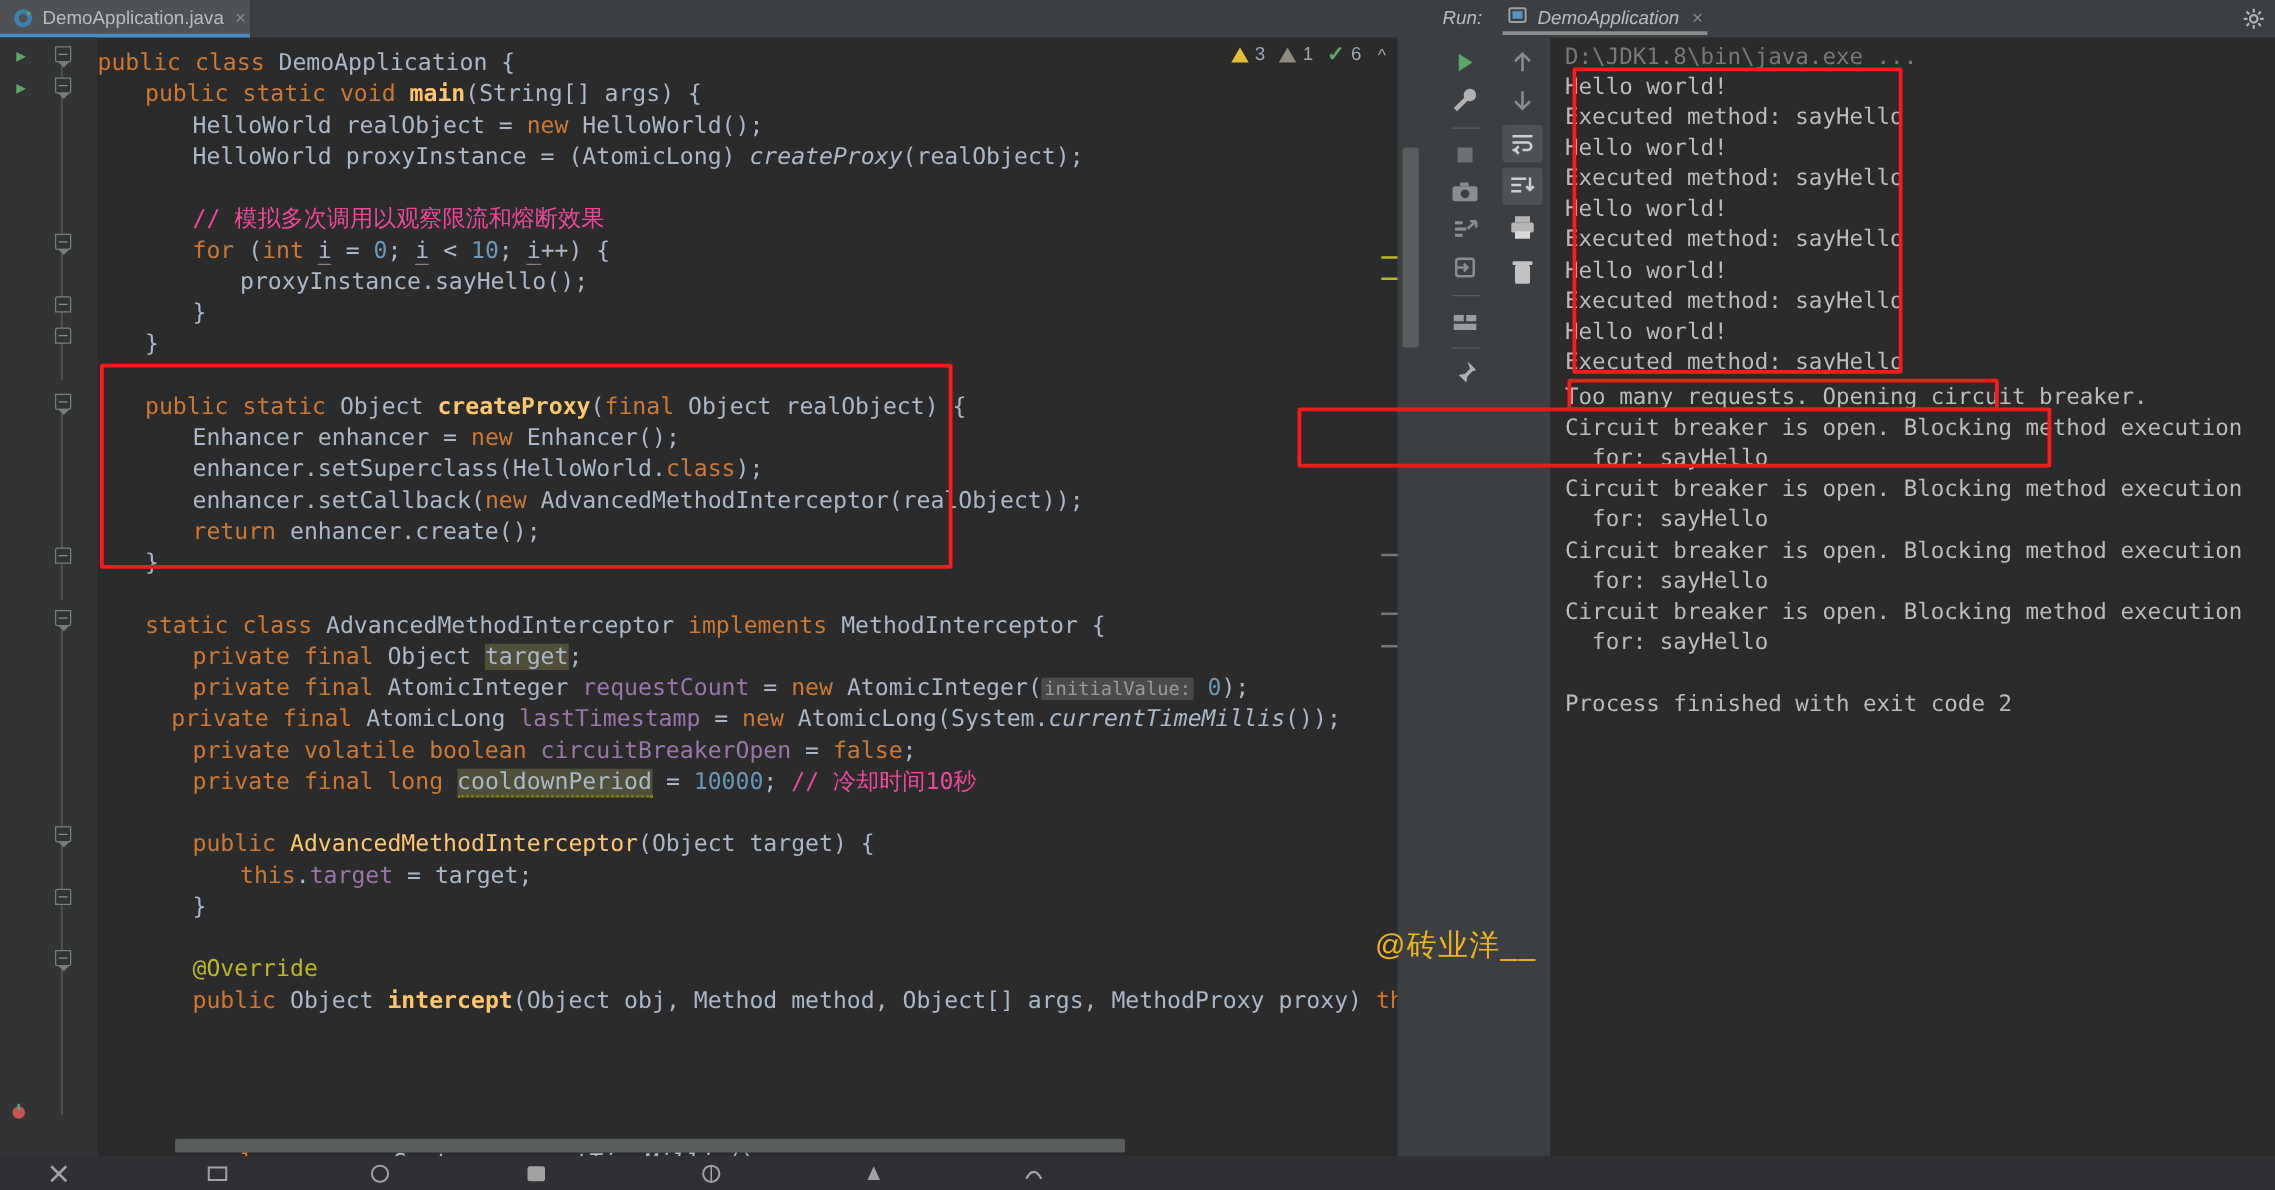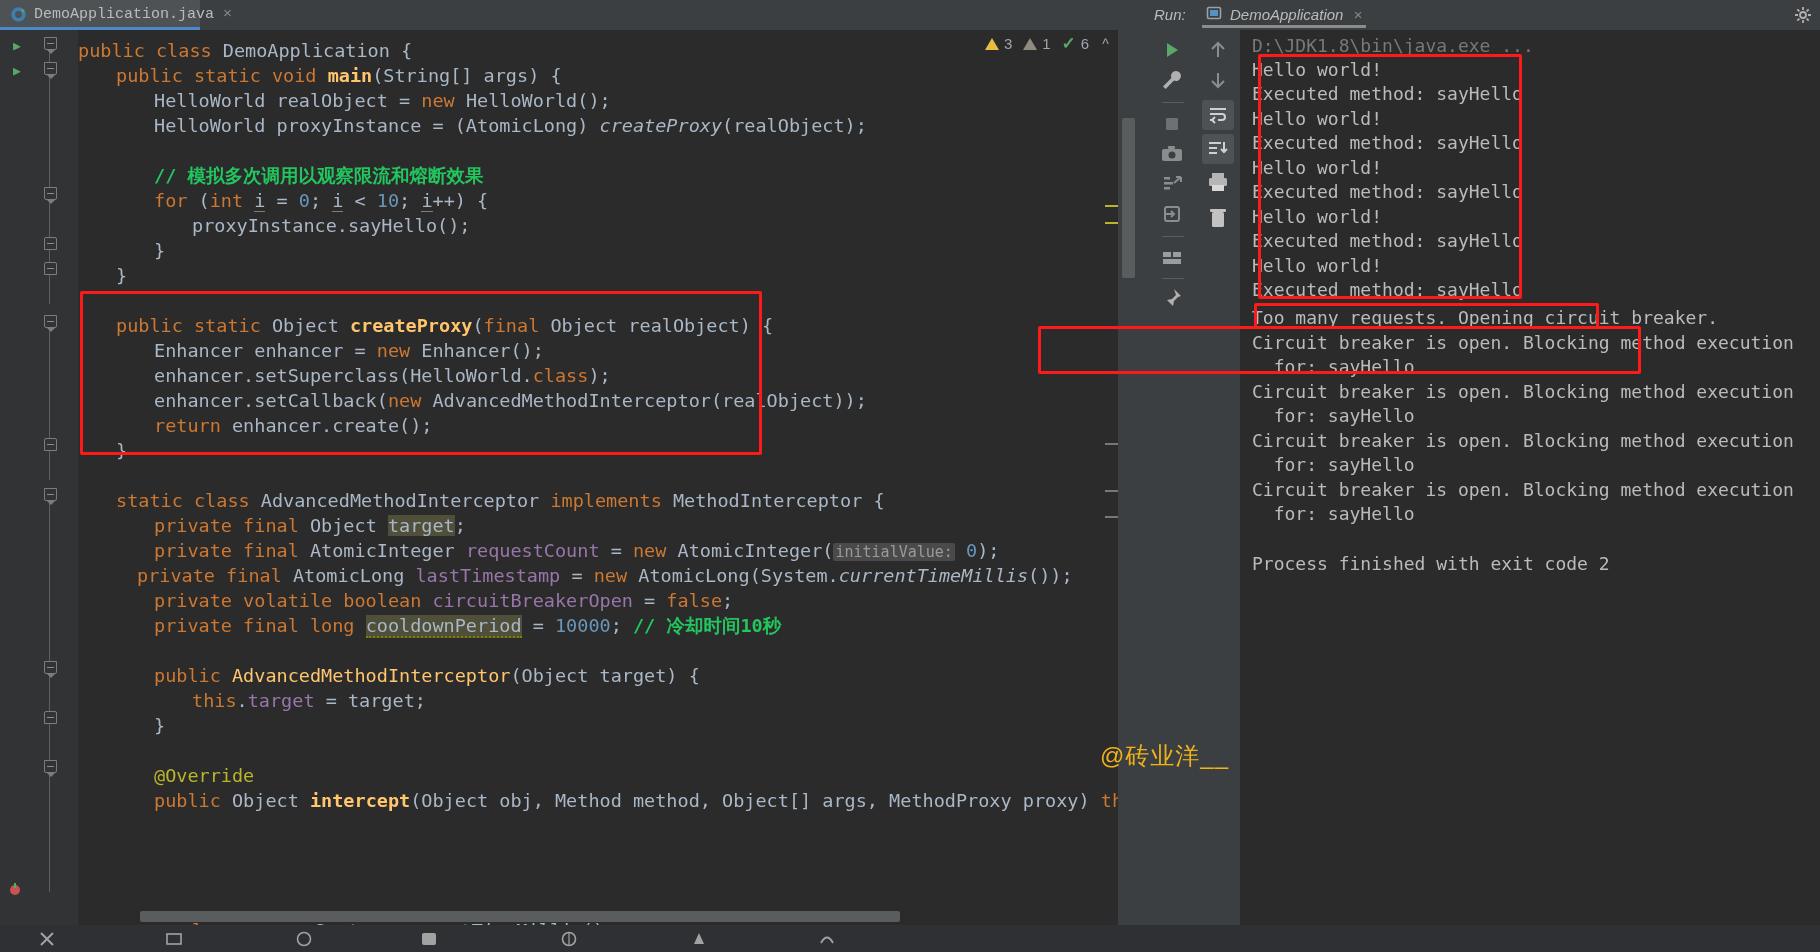--- a/index.html
+++ b/index.html
@@ -48,21 +48,21 @@
   .code-line {
     position: absolute; left: 0; white-space: pre;
     font-family: "DejaVu Sans Mono", monospace;
     font-size: 18.5px; line-height: 25px; color: #a9b7c6;
   }
   .kw { color: #cc7832; }
   .meth { color: #ffc66d; }
   .methb { color: #ffc66d; font-weight: bold; }
   .num { color: #6897bb; }
   .fld { color: #9876aa; }
-  .cmt { color: #22c55e; font-weight: bold; }
+  .cmt { color: #ec4899; }
   .ann { color: #bbb529; }
   .param-hint { color: #9a9a9a; background: #4a4a4a; border-radius: 2px; padding: 0 2px; font-size: 15px; }
   .ital { font-style: italic; }
   .hl-field { background: #50503a; }
   .undl { border-bottom: 1px solid #7f7f7f; }
   .wavy { border-bottom: 2px dotted #808000; }
 
   .highlight-box-red {
     position: absolute; border: 3px solid #ff1a1a; border-radius: 2px; pointer-events: none;
   }
@@ -127,21 +127,21 @@
   .tbi { position: absolute; top: 5px; width: 18px; height: 18px; opacity: .75; }
 </style>
 </head>
 <body>
 
 <div class="app">
 
   <div class="editor-pane">
 
     <div class="tabbar">
-      <div class="tab" style="width:200px;font-family:Liberation Mono, monospace;">
+      <div class="tab" style="width:200px;">
         <span class="tab-icon">
           <svg width="17" height="17" viewBox="0 0 17 17">
             <circle cx="8.5" cy="8.5" r="7.2" fill="#3c7fb1"></circle>
             <circle cx="8.5" cy="8.5" r="3.4" fill="#4e5254"></circle>
             <path d="M11 3 L15 4 L12.5 7 Z" fill="#5ba85b"></path>
           </svg>
         </span>
         <span>DemoApplication.java</span>
         <span class="tab-close">×</span>
         <span class="tabunder"></span>

